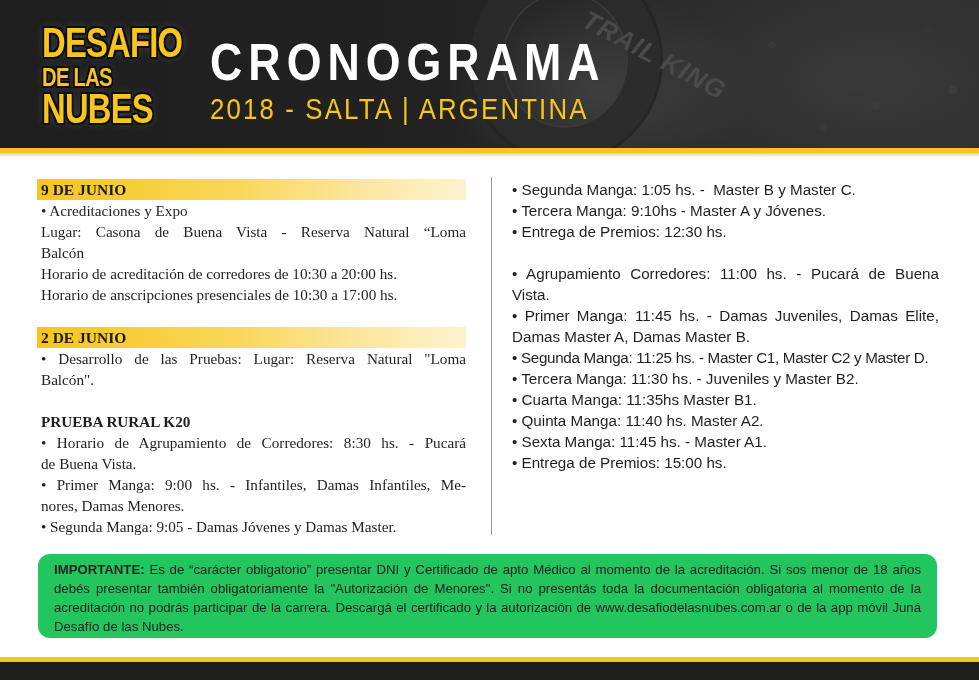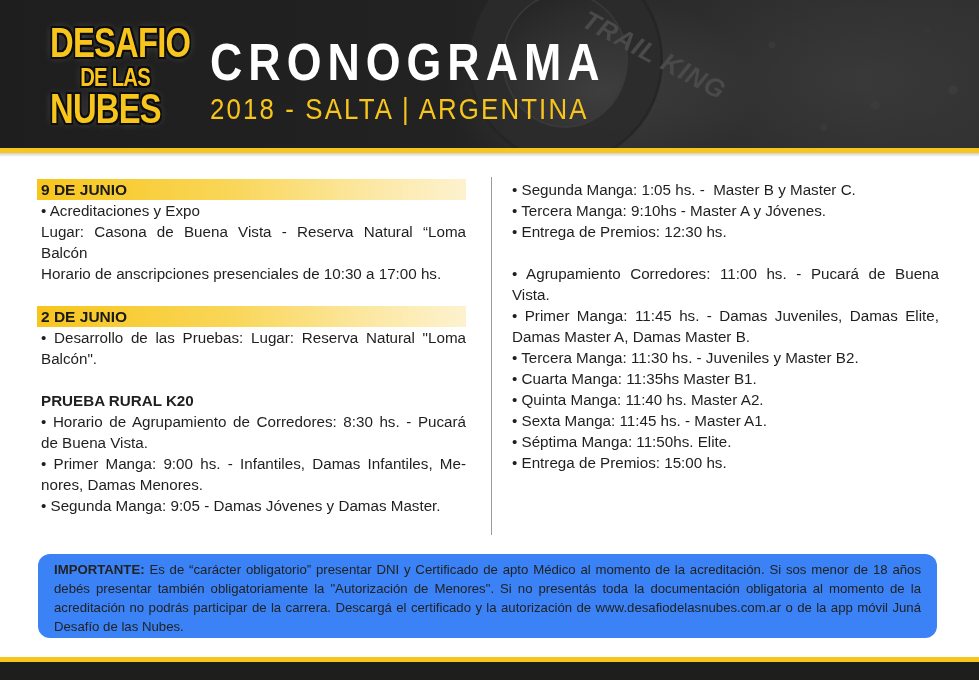--- a/index.html
+++ b/index.html
@@ -33,21 +33,21 @@
       radial-gradient(circle at 60% 70%, #3c3c3c 0 4px, transparent 5px),
       radial-gradient(circle at 80% 20%, #373737 0 3px, transparent 4px),
       radial-gradient(circle at 40% 85%, #3a3a3a 0 3px, transparent 4px),
       radial-gradient(circle at 90% 60%, #3d3d3d 0 4px, transparent 5px);
     opacity:0.9;
   }
   .header-stripe { position:absolute; left:0; top:148px; width:979px; height:5px; background:#f7c51c; }
   .header-shadow { position:absolute; left:0; top:153px; width:979px; height:4px;
     background:linear-gradient(#cfcfcf, rgba(255,255,255,0)); }
 
-  .logo { position:absolute; left:36px; top:20px; width:128px; height:112px; text-align:right; }
+  .logo { position:absolute; left:28px; top:20px; width:128px; height:112px; text-align:left; }
   .logo span {
     display:block; font-family:"Liberation Sans", sans-serif; font-weight:bold; color:#f7c51c;
     line-height:1; letter-spacing:-1px; transform:scaleX(0.78);
     text-shadow: 0 0 3px #000, 2px 2px 0 #111, -2px -2px 0 #111, 2px -2px 0 #111, -2px 2px 0 #111, 0 0 10px rgba(255,255,255,0.25);
   }
   .logo .l1 { font-size:42px; margin-top:2px; }
   .logo .l2 { font-size:26px; margin-top:0px; }
   .logo .l3 { font-size:42px; margin-top:-2px; }
 
   .title {
@@ -55,39 +55,39 @@
     font-family:"Liberation Sans", sans-serif; font-weight:bold; font-size:52px;
     letter-spacing:7px; line-height:1; transform:scaleX(0.86); transform-origin:left;
   }
   .subtitle {
     position:absolute; left:210px; top:94px; color:#f7c51c;
     font-family:"Liberation Sans", sans-serif; font-size:30px; letter-spacing:2.5px; line-height:1;
     transform:scaleX(0.86); transform-origin:left;
   }
 
   .col { position:absolute; font-size:15.2px; line-height:21px; color:#1f1f1f; }
-  .col-left { left:37px; top:179px; width:429px; }
+  .col-left { left:37px; top:179px; width:429px;font-family:Liberation Serif, serif; }
   .col-right { left:512px; top:179px; width:427px; }
   .divider { position:absolute; left:491px; top:177px; width:1px; height:358px; background:#9a9a9a; }
 
   .date-bar {
     height:21px; padding-left:4px; font-weight:bold; font-size:15.5px; line-height:21px;
     background:linear-gradient(90deg, #f7c51c 0%, #f9d658 45%, #fce9a8 80%, #fdf2cf 100%);
     color:#1a1a1a;
   }
   .line { padding-left:4px; text-align:justify; text-align-last:left; }
   .just { text-align:justify; text-align-last:justify; }
   .section-head { padding-left:4px; font-weight:bold; }
   .gap { height:21px; }
   .gap-sm { height:12px; }
   .col-right .line, .col-right .section-head { padding-left:0; }
 
   .notice {
     position:absolute; left:38px; top:554px; width:899px; height:84px;
-    background:#3b82f6; border-radius:12px;
+    background:#22c55e; border-radius:12px;
     padding:6px 16px 0 16px; font-size:13.2px; line-height:19px; color:#222;
     text-align:justify;
   }
   .notice b { font-weight:bold; }
   .footer-stripe { position:absolute; left:0; top:657px; width:979px; height:5px; background:#f7c51c; }
   .footer { position:absolute; left:0; top:662px; width:979px; height:18px; background:#1e1e1c; }
 </style>
 </head>
 <body>
 
@@ -106,20 +106,21 @@
   <div class="subtitle">2018 - SALTA | ARGENTINA</div>
 </div>
 <div class="header-stripe"></div>
 <div class="header-shadow"></div>
 
 <div class="col col-left">
   <div class="date-bar">9 DE JUNIO</div>
   <div class="line">• Acreditaciones y Expo</div>
   <div class="line just">Lugar: Casona de Buena Vista - Reserva Natural “Loma</div>
   <div class="line">Balcón</div>
+  <div class="line">Horario de acreditación de corredores de 10:30 a 20:00 hs.</div>
   <div class="line">Horario de anscripciones presenciales de 10:30 a 17:00 hs.</div>
   <div class="gap-sm"></div>
   <div class="date-bar" style="margin-top:10px;">2 DE JUNIO</div>
   <div class="line just">• Desarrollo de las Pruebas: Lugar: Reserva Natural "Loma</div>
   <div class="line">Balcón".</div>
   <div class="gap"></div>
   <div class="section-head">PRUEBA RURAL K20</div>
   <div class="line just">• Horario de Agrupamiento de Corredores: 8:30 hs. - Pucará</div>
   <div class="line">de Buena Vista.</div>
   <div class="line just">• Primer Manga: 9:00 hs. - Infantiles, Damas Infantiles, Me-</div>
@@ -131,25 +132,25 @@
 
 <div class="col col-right">
   <div class="line" style="white-space:pre;">• Segunda Manga: 1:05 hs. -  Master B y Master C.</div>
   <div class="line">• Tercera Manga: 9:10hs - Master A y Jóvenes.</div>
   <div class="line">• Entrega de Premios: 12:30 hs.</div>
   <div class="gap"></div>
   <div class="line just">• Agrupamiento Corredores: 11:00 hs. - Pucará de Buena</div>
   <div class="line">Vista.</div>
   <div class="line just">• Primer Manga: 11:45 hs. - Damas Juveniles, Damas Elite,</div>
   <div class="line">Damas Master A, Damas Master B.</div>
+  <div class="line" style="letter-spacing:-0.3px;">• Segunda Manga: 11:25 hs. - Master C1, Master C2 y Master D.</div>
   <div class="line">• Tercera Manga: 11:30 hs. - Juveniles y Master B2.</div>
   <div class="line">• Cuarta Manga: 11:35hs Master B1.</div>
   <div class="line">• Quinta Manga: 11:40 hs. Master A2.</div>
   <div class="line">• Sexta Manga: 11:45 hs. - Master A1.</div>
-  <div class="line">• Séptima Manga: 11:50hs. Elite.</div>
   <div class="line">• Entrega de Premios: 15:00 hs.</div>
 </div>
 
 <div class="notice">
   <b>IMPORTANTE:</b><span> Es de “carácter obligatorio” presentar DNI y Certificado de apto Médico al momento de la acreditación. Si sos menor de 18 años debés presentar también obligatoriamente la "Autorización de Menores". Si no presentás toda la documentación obligatoria al momento de la acreditación no podrás participar de la carrera. Descargá el certificado y la autorización de www.desafiodelasnubes.com.ar o de la app móvil Juná Desafío de las Nubes.</span>
 </div>
 
 <div class="footer-stripe"></div>
 <div class="footer"></div>
 

